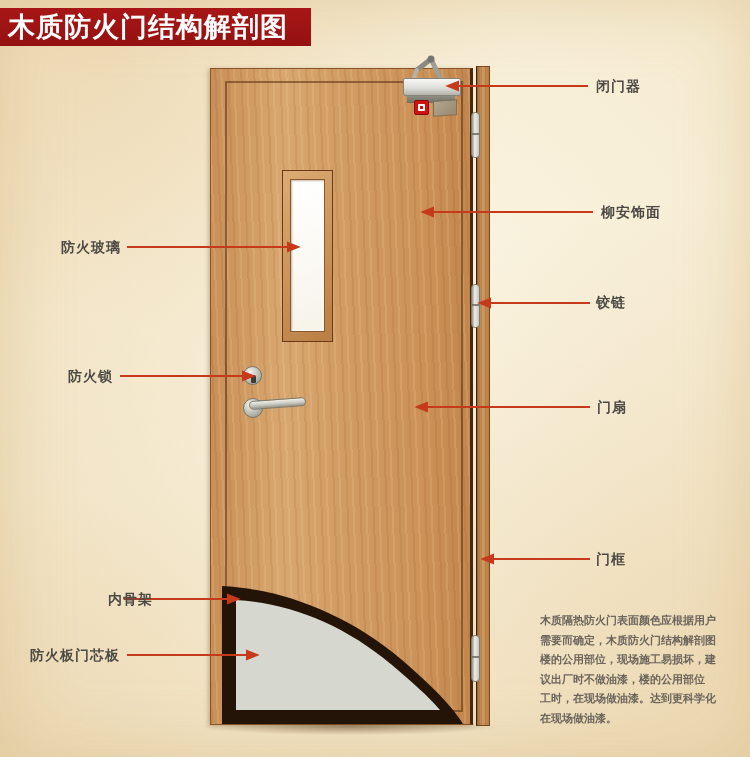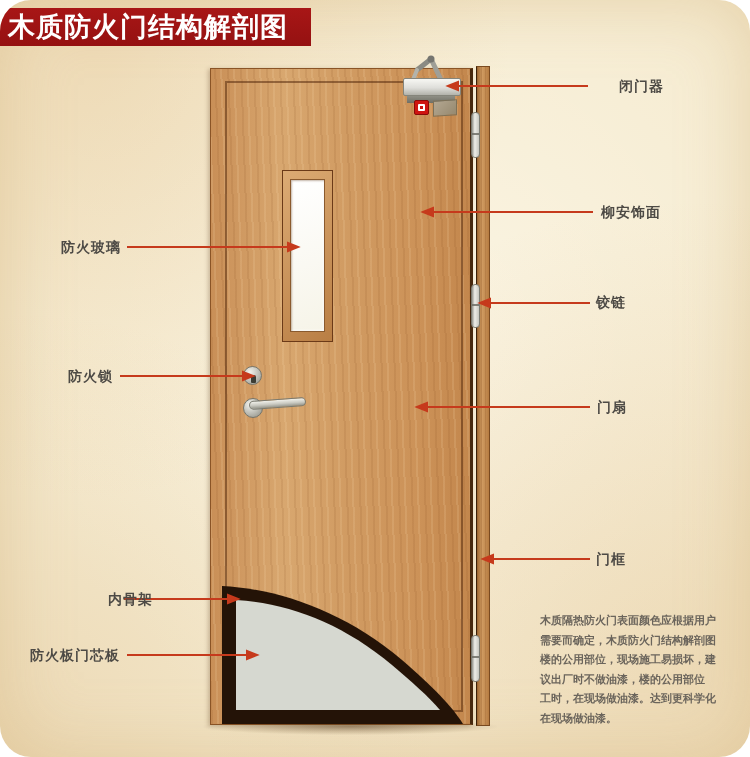--- a/index.html
+++ b/index.html
@@ -7,21 +7,20 @@
   .stage{
     position:relative;width:750px;height:757px;overflow:hidden;
     font-family:"DejaVu Sans",sans-serif;
     background:#f6ecd2;
     background-image:
       radial-gradient(ellipse at 12% 6%, rgba(219,178,118,.30), transparent 45%),
       radial-gradient(ellipse at 92% 90%, rgba(214,172,110,.28), transparent 50%),
       radial-gradient(ellipse at 4% 95%, rgba(210,168,105,.25), transparent 40%),
       radial-gradient(ellipse at 55% 45%, rgba(255,252,242,.55), transparent 70%);
     box-shadow:inset 0 0 70px rgba(200,160,95,.35);
-    border-radius:31px;
   }
   
   .banner{
     position:absolute;left:0;top:8px;width:311px;height:38px;
     background:linear-gradient(180deg,#a81616,#951111);
     color:#fff;font-weight:bold;font-size:27px;line-height:38px;
     padding-left:8px;letter-spacing:1px;white-space:nowrap;
   }
   
   .leaf{
@@ -222,21 +221,21 @@
   </svg>
 
   <div class="banner">
     <span>木质防火门结构解剖图</span>
   </div>
 
   <div class="lbl" style="right:629px;top:239px;">防火玻璃</div>
   <div class="lbl" style="right:637px;top:368px;">防火锁</div>
   <div class="lbl" style="right:597px;top:591px;">内骨架</div>
   <div class="lbl" style="right:630px;top:647px;">防火板门芯板</div>
-  <div class="lbl" style="left:619px;top:78px;text-align:right;">闭门器</div>
+  <div class="lbl" style="left:596px;top:78px;text-align:right;">闭门器</div>
   <div class="lbl" style="left:601px;top:204px;">柳安饰面</div>
   <div class="lbl" style="left:596px;top:294px;">铰链</div>
   <div class="lbl" style="left:597px;top:399px;">门扇</div>
   <div class="lbl" style="left:596px;top:551px;">门框</div>
 
   <div class="desc">
     <div>木质隔热防火门表面颜色应根据用户</div>
     <div>需要而确定，木质防火门结构解剖图</div>
     <div>楼的公用部位，现场施工易损坏，建</div>
     <div>议出厂时不做油漆，楼的公用部位</div>

